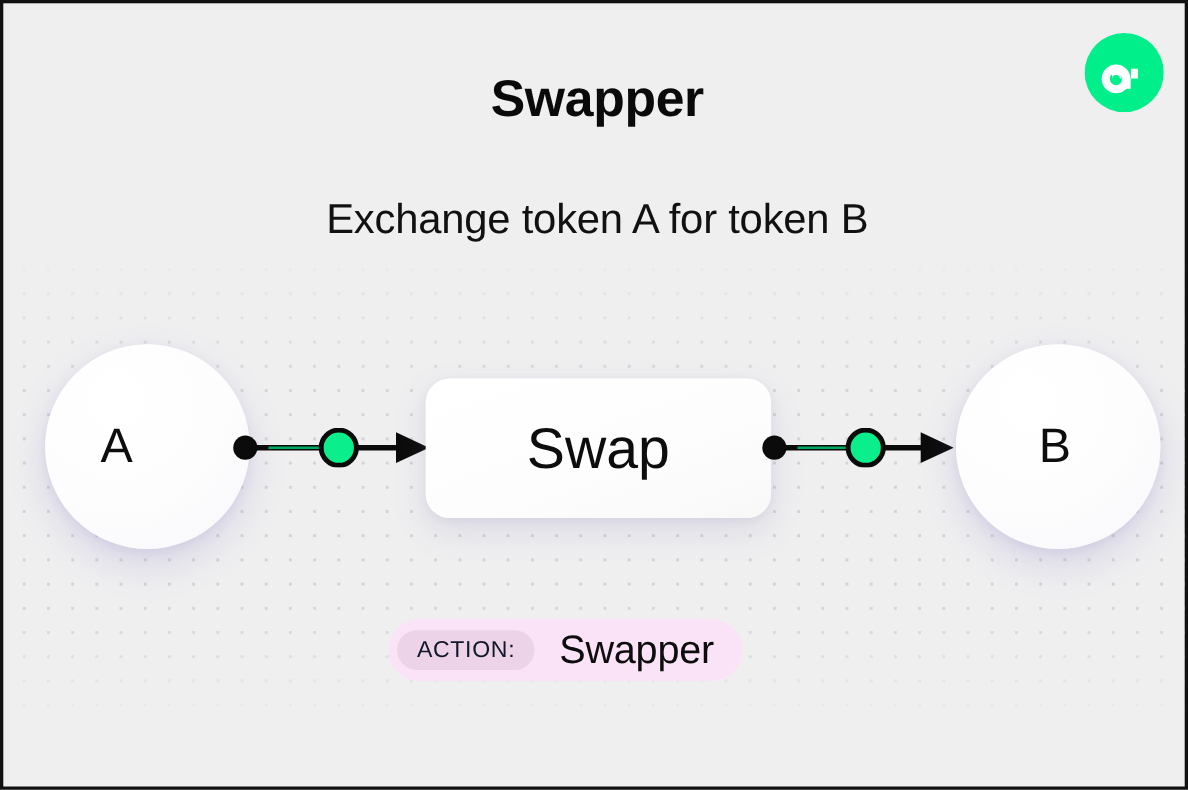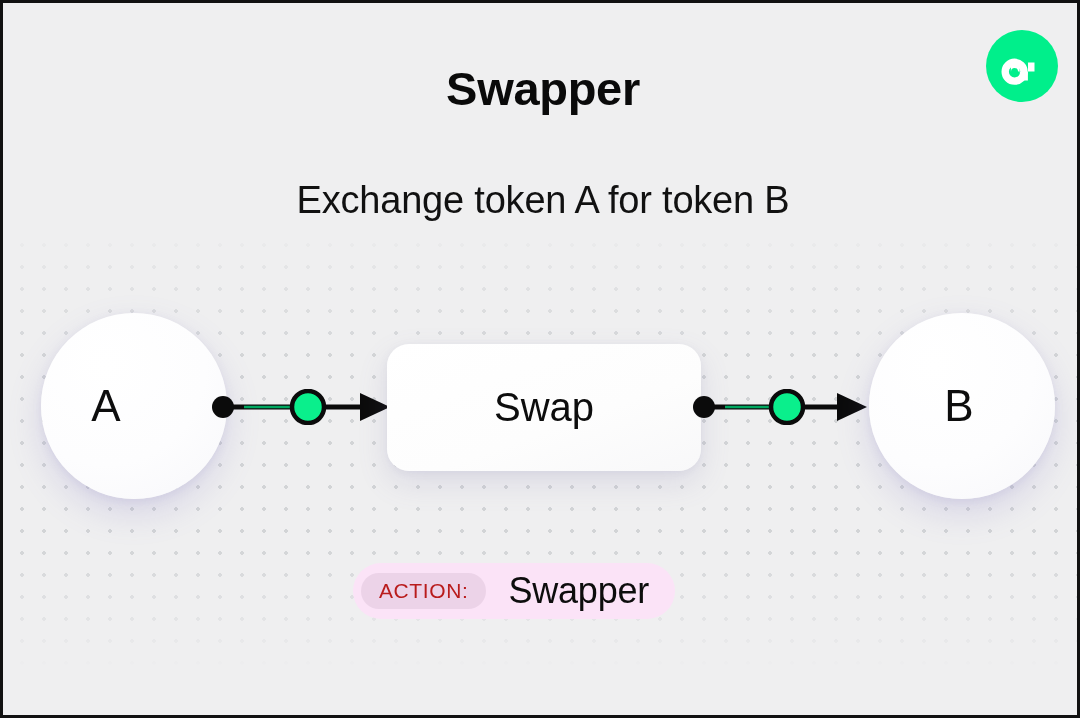--- a/index.html
+++ b/index.html
@@ -111,21 +111,21 @@
     height: 127px;
     border-radius: 22px;
     background: linear-gradient(160deg, #ffffff 0%, #fdfdfd 60%, #f8f8f9 100%);
     box-shadow: 0 12px 30px rgba(120,110,170,0.16),
                 0 2px 8px rgba(120,110,170,0.08);
     display: flex;
     align-items: center;
     justify-content: center;
   }
   .swap-label {
-    font-size: 40px;
+    font-size: 52px;
     font-weight: 400;
     color: #0d0d0d;
   }
 
   
   .connector { position: absolute; }
   #connector-left  { left: 205px; top: 386px; width: 182px; height: 36px; }
   #connector-right { left: 688px; top: 386px; width: 176px; height: 36px; }
 
   
@@ -136,21 +136,21 @@
     height: 56px;
     padding: 0 26px 0 8px;
     border-radius: 28px;
     background: #fbe3f7;
     display: flex;
     align-items: center;
     gap: 22px;
   }
   .action-chip {
     background: #ecd3e8;
-    color: #b91c1c;
+    color: #0f172a;
     border-radius: 20px;
     padding: 7px 18px 8px 18px;
     font-size: 21px;
     font-weight: 500;
     letter-spacing: 0.6px;
     line-height: 1;
   }
   .action-value {
     font-size: 36px;
     font-weight: 400;

